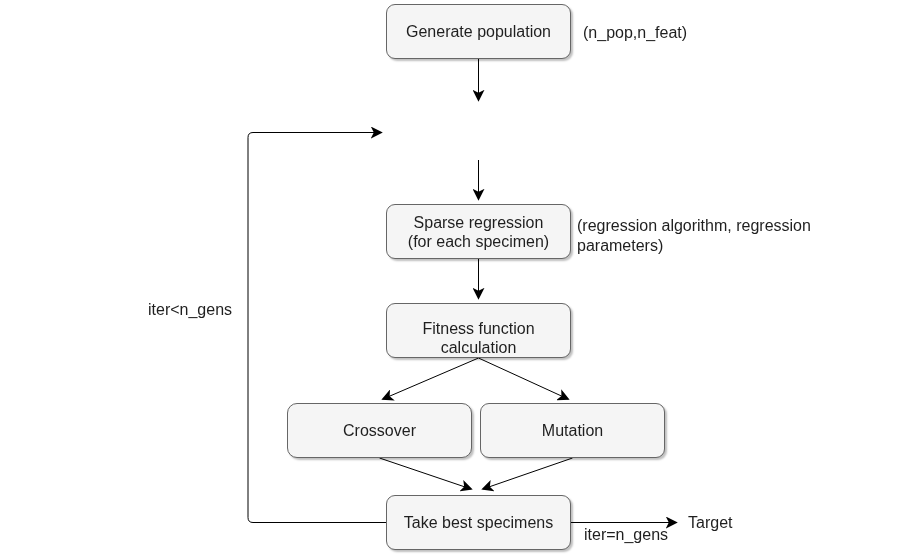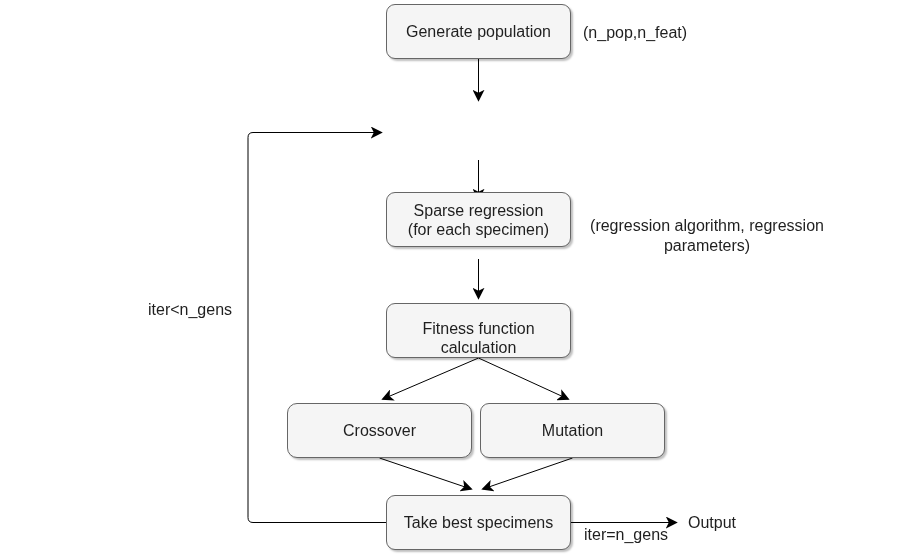--- a/index.html
+++ b/index.html
@@ -38,32 +38,32 @@
     border-radius:9px;
     box-shadow:2px 2px 2px rgba(0,0,0,0.25);
     display:flex;align-items:center;justify-content:center;
     text-align:center;
     font-size:16px;line-height:19px;
     white-space:pre-line;
     padding:0 0;
   }
   .node-generate{left:386px;top:4px;}
   .node-target{left:386px;top:105px;}
-  .node-sparse{left:386px;top:192px;}
+  .node-sparse{left:386px;top:204px;}
   .node-fitness{left:386px;top:303px;align-items:flex-end;}
   .node-crossover{left:287px;top:403px;border-radius:10px;}
   .node-mutation{left:480px;top:403px;}
   .node-best{left:386px;top:495px;}
   .annotation{
     position:absolute;
     font-size:16px;line-height:20px;
     white-space:pre-line;
   }
   .ann-pop{left:583px;top:23px;}
-  .ann-regression{left:577px;top:216px;width:260px;text-align:center;}
+  .ann-regression{left:577px;top:216px;width:260px;text-align:left;}
   .ann-loop{left:148px;top:300px;}
   .ann-exit{left:584px;top:525px;}
   .ann-output{left:688px;top:513px;}
 </style>
 </head>
 <body>
 
 <div class="canvas">
 
   <svg class="connector-layer" width="923" height="555" viewBox="0 0 923 555" aria-hidden="true">
@@ -113,15 +113,15 @@
 
   <div class="annotation ann-pop">(n_pop,n_feat)</div>
 
   <div class="annotation ann-regression">(regression algorithm, regression
 parameters)</div>
 
   <div class="annotation ann-loop">iter&lt;n_gens</div>
 
   <div class="annotation ann-exit">iter=n_gens</div>
 
-  <div class="annotation ann-output">Output</div>
+  <div class="annotation ann-output">Target</div>
 
 </div>
 
 </body></html>

